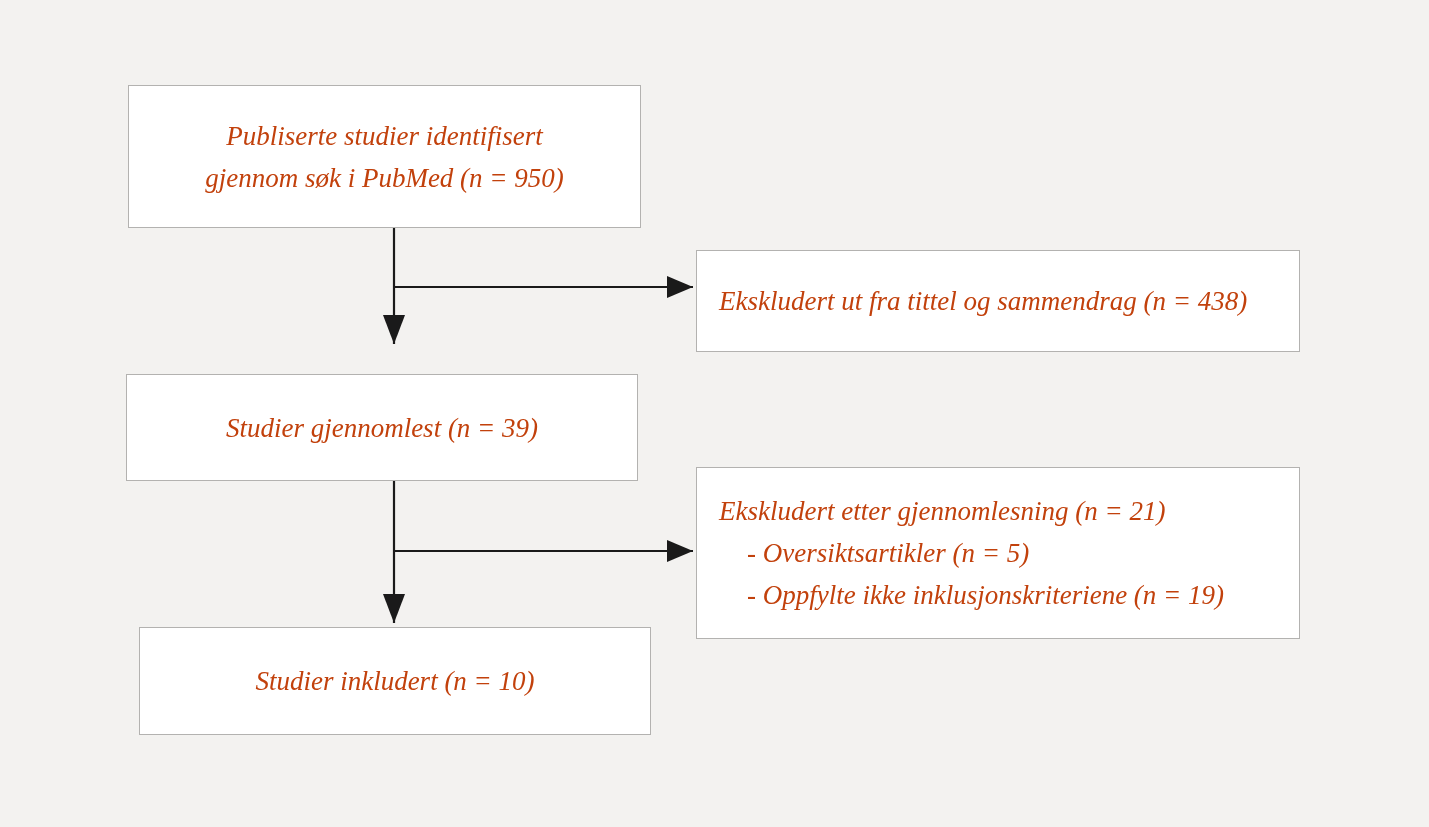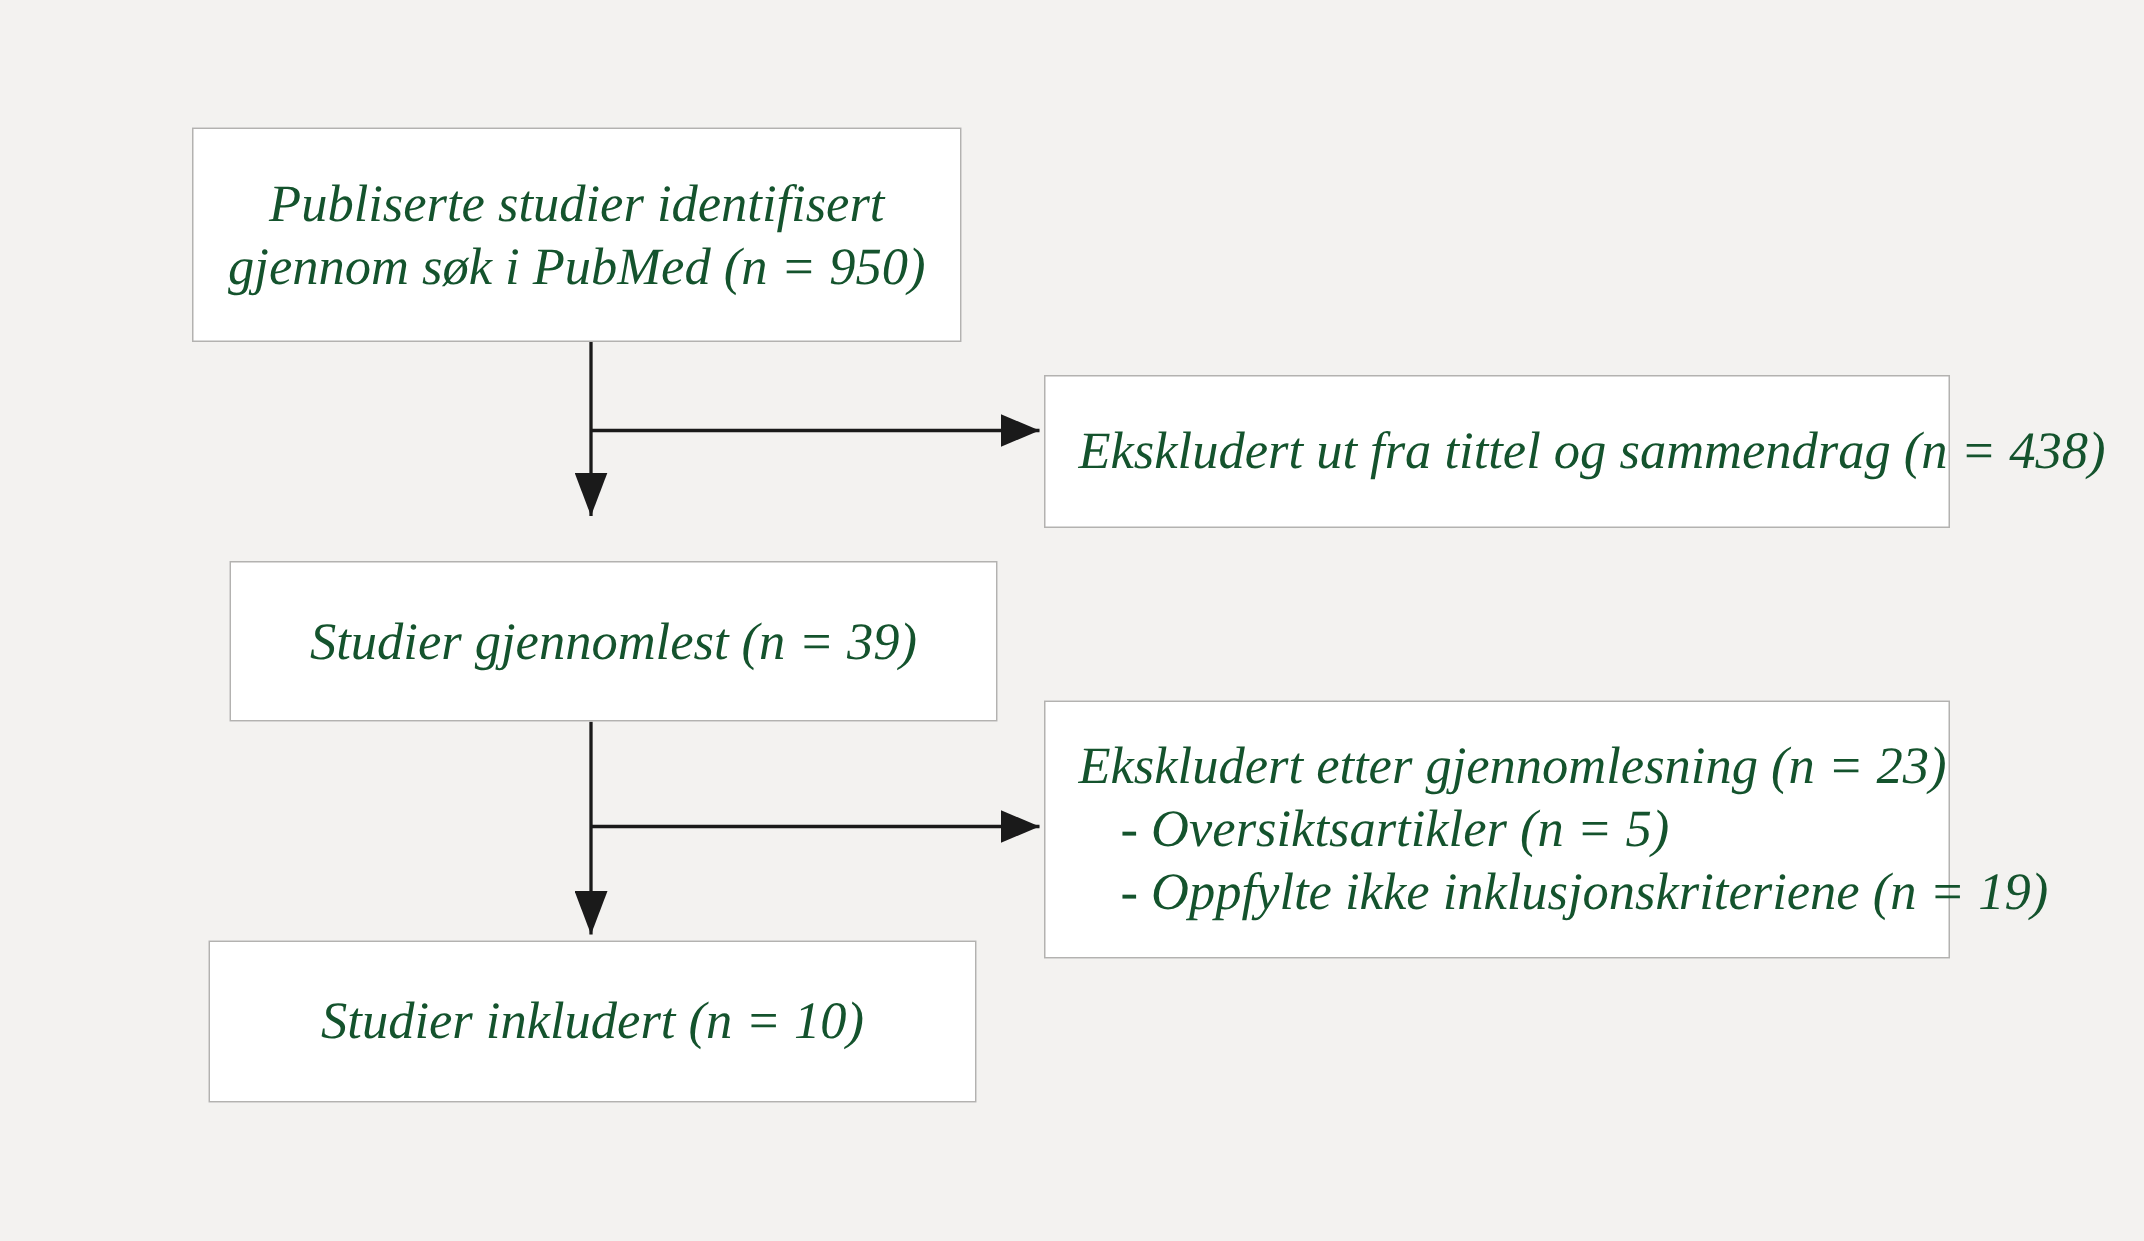--- a/index.html
+++ b/index.html
@@ -31,23 +31,23 @@
     position: absolute;
     box-sizing: border-box;
     background: #ffffff;
     border: 1.5px solid #b3b2b0;
     display: flex;
     flex-direction: column;
     justify-content: center;
   }
   .node .line {
     font-style: italic;
-    font-size: 35px;
+    font-size: 27px;
     line-height: 42px;
-    color: #14532d;
+    color: #c2410c;
     white-space: pre;
   }
   .node.centered .line {
     text-align: center;
   }
   .node.lefted {
     padding-left: 22px;
   }
   .node.lefted .line {
     text-align: left;
@@ -82,26 +82,26 @@
 
   <div class="node centered" style="left:128px; top:85px; width:513px; height:143px;">
     <div class="line">Publiserte studier identifisert</div>
     <div class="line">gjennom søk i PubMed (n = 950)</div>
   </div>
 
   <div class="node lefted" style="left:696px; top:250px; width:604px; height:102px;">
     <div class="line">Ekskludert ut fra tittel og sammendrag (n = 438)</div>
   </div>
 
-  <div class="node centered" style="left:153px; top:374px; width:512px; height:107px;">
+  <div class="node centered" style="left:126px; top:374px; width:512px; height:107px;">
     <div class="line">Studier gjennomlest (n = 39)</div>
   </div>
 
   <div class="node lefted" style="left:696px; top:467px; width:604px; height:172px;">
-    <div class="line">Ekskludert etter gjennomlesning (n = 23)</div>
+    <div class="line">Ekskludert etter gjennomlesning (n = 21)</div>
     <div class="line indent">- Oversiktsartikler (n = 5)</div>
     <div class="line indent">- Oppfylte ikke inklusjonskriteriene (n = 19)</div>
   </div>
 
   <div class="node centered" style="left:139px; top:627px; width:512px; height:108px;">
     <div class="line">Studier inkludert (n = 10)</div>
   </div>
 
 </div>
 

